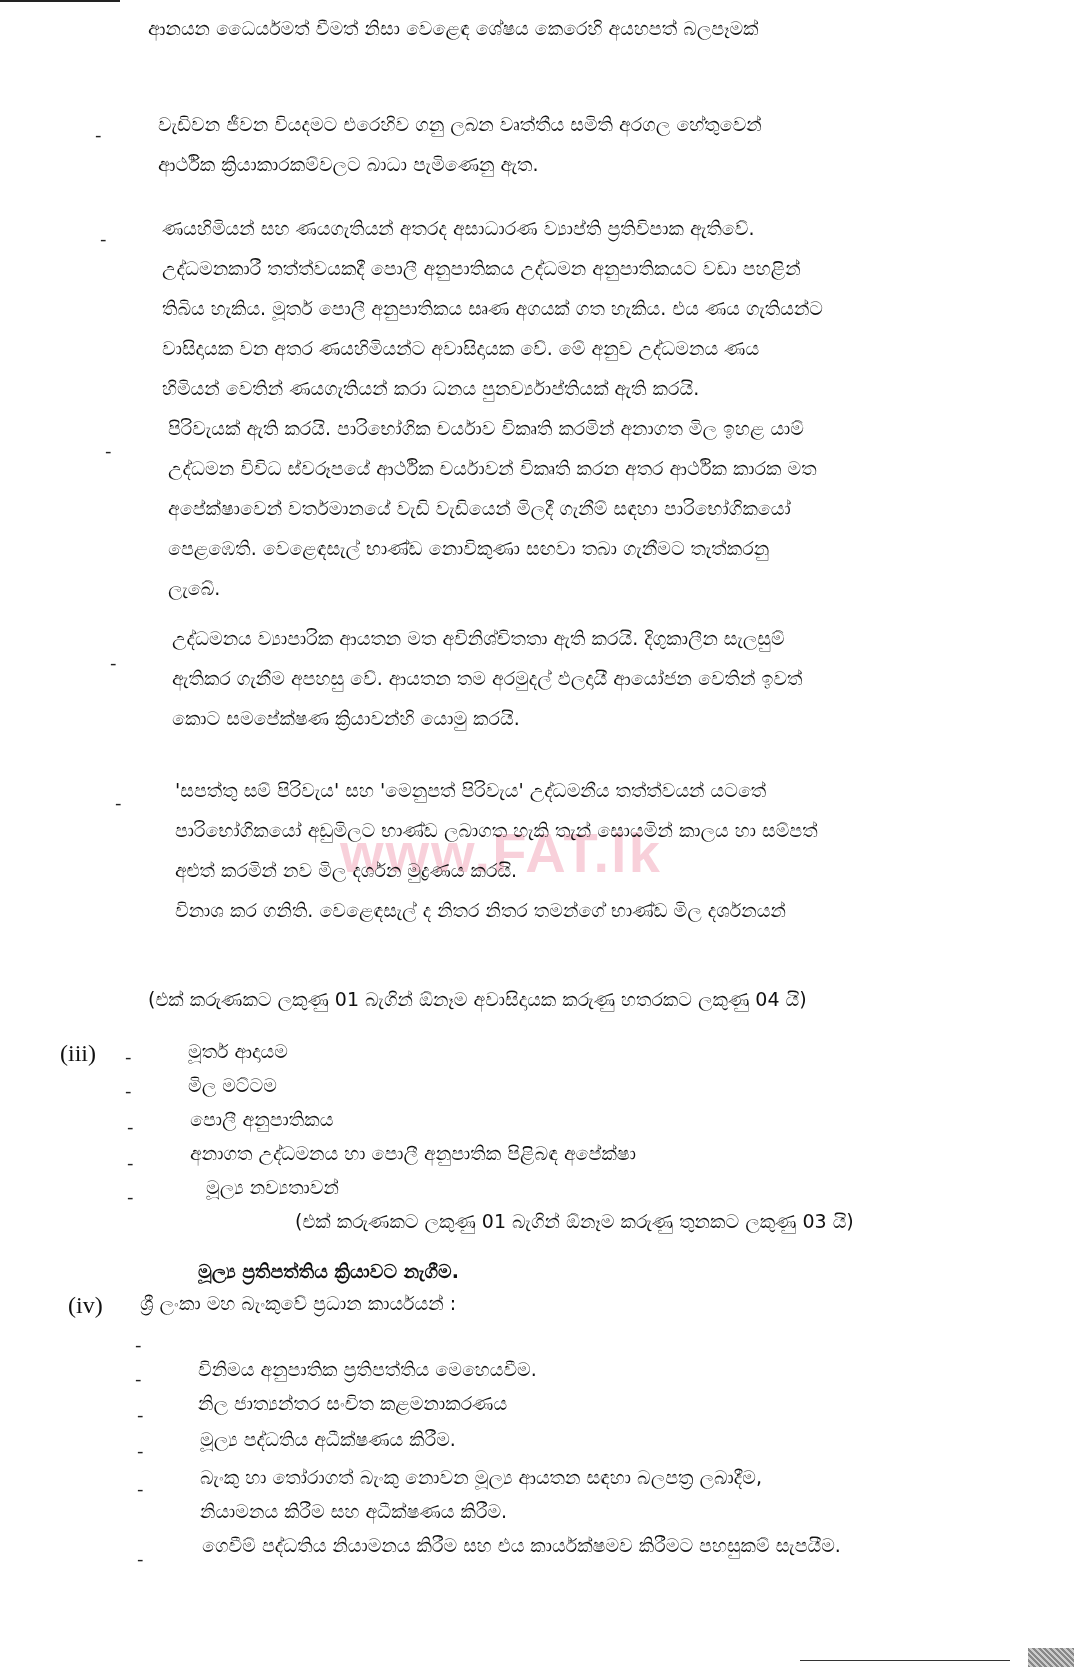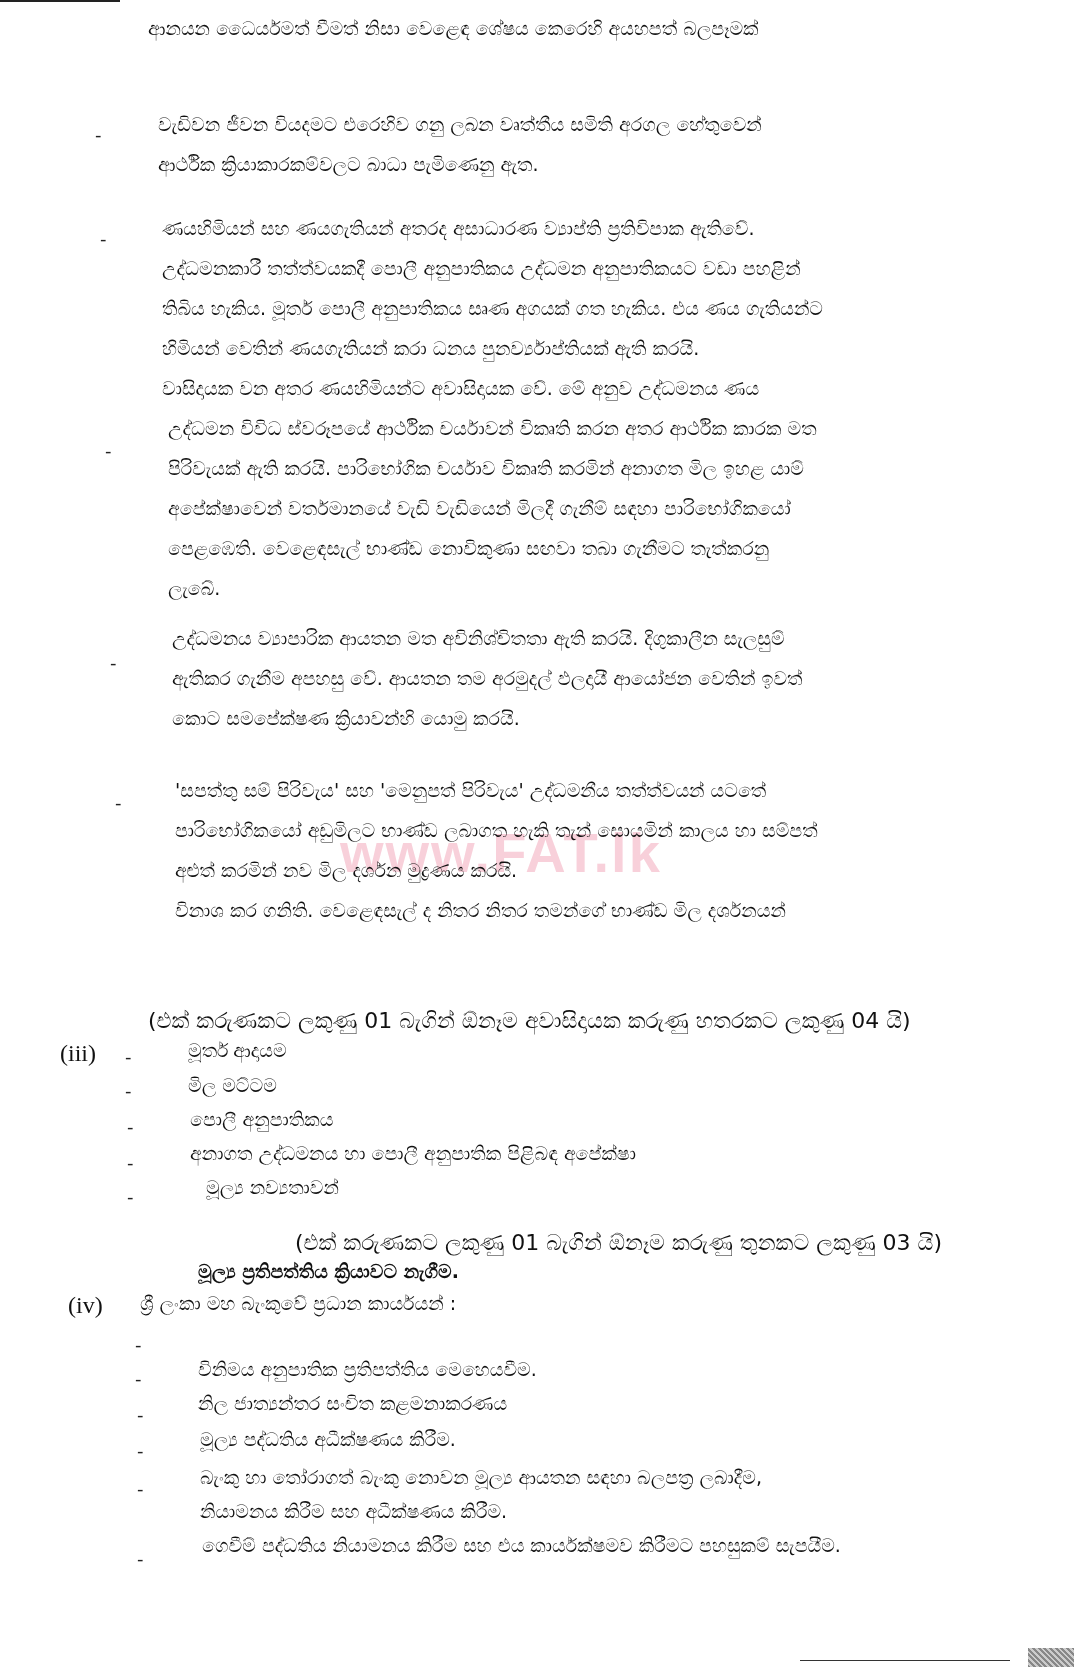--- a/index.html
+++ b/index.html
@@ -5,21 +5,21 @@
   html, body { margin: 0; padding: 0; background: #ffffff; }
   body {
     width: 1090px; height: 1667px; position: relative; overflow: hidden;
     font-family: "DejaVu Sans", sans-serif; color: #111;
   }
   .page { position: absolute; left: 0; top: 0; width: 1090px; height: 1667px; }
   .topline { position: absolute; left: 0; top: 0; width: 120px; height: 2px; background: #222; }
   .dash { position: absolute; font-size: 18px; color: #222; }
   .para { position: absolute; font-size: 19px; line-height: 40px; text-align: justify; }
   .para .line { display: block; white-space: nowrap; }
-  .note { position: absolute; font-size: 22px; white-space: nowrap; margin-top: 20px; }
+  .note { position: absolute; font-size: 19px; white-space: nowrap; }
   .label { position: absolute; font-family: "Liberation Serif", serif; font-size: 24px; }
   .item { position: absolute; font-size: 19px; white-space: nowrap; }
   .watermark {
     position: absolute; left: 340px; top: 820px; font-family: "Liberation Sans", sans-serif;
     font-weight: bold; font-size: 56px; color: rgba(235,120,150,0.35); letter-spacing: 2px;
   }
   .footline { position: absolute; left: 800px; top: 1660px; width: 210px; height: 1px; background: #333; }
   .stamp {
     position: absolute; left: 1028px; top: 1648px; width: 46px; height: 19px;
     background: repeating-linear-gradient(45deg, #888 0 2px, #ccc 2px 4px);
@@ -41,28 +41,28 @@
   <div class="para" style="left:158px; top:104px; width:820px;">
     <span class="line">වැඩිවන ජීවන වියදමට එරෙහිව ගනු ලබන වෘත්තීය සමිති අරගල හේතුවෙන්</span>
     <span class="line">ආර්ථික ක්‍රියාකාරකම්වලට බාධා පැමිණෙනු ඇත.</span>
   </div>
 
   <span class="dash" style="left:100px; top:228px;">-</span>
   <div class="para" style="left:162px; top:208px; width:820px;">
     <span class="line">ණයහිමියන් සහ ණයගැතියන් අතරද අසාධාරණ ව්‍යාප්ති ප්‍රතිවිපාක ඇතිවේ.</span>
     <span class="line">උද්ධමනකාරී තත්ත්වයකදී පොලී අනුපාතිකය උද්ධමන අනුපාතිකයට වඩා පහළින්</span>
     <span class="line">තිබිය හැකිය. මූර්ත පොලී අනුපාතිකය සෘණ අගයක් ගත හැකිය. එය ණය ගැතියන්ට</span>
+    <span class="line">වාසිදායක වන අතර ණයහිමියන්ට අවාසිදායක වේ. මේ අනුව උද්ධමනය ණය</span>
     <span class="line">හිමියන් වෙතින් ණයගැතියන් කරා ධනය පුනර්ව්‍යාප්තියක් ඇති කරයි.</span>
-    <span class="line">වාසිදායක වන අතර ණයහිමියන්ට අවාසිදායක වේ. මේ අනුව උද්ධමනය ණය</span>
   </div>
 
   <span class="dash" style="left:105px; top:440px;">-</span>
   <div class="para" style="left:168px; top:408px; width:815px;">
+    <span class="line">පිරිවැයක් ඇති කරයි. පාරිභෝගික චර්යාව විකෘති කරමින් අනාගත මිල ඉහළ යාම්</span>
     <span class="line">උද්ධමන විවිධ ස්වරූපයේ ආර්ථික චර්යාවන් විකෘති කරන අතර ආර්ථික කාරක මත</span>
-    <span class="line">පිරිවැයක් ඇති කරයි. පාරිභෝගික චර්යාව විකෘති කරමින් අනාගත මිල ඉහළ යාම්</span>
     <span class="line">අපේක්ෂාවෙන් වර්තමානයේ වැඩි වැඩියෙන් මිලදී ගැනීම් සඳහා පාරිභෝගිකයෝ</span>
     <span class="line">පෙළඹෙති. වෙළෙඳසැල් භාණ්ඩ නොවිකුණා සඟවා තබා ගැනීමට තැත්කරනු</span>
     <span class="line">ලැබේ.</span>
   </div>
 
   <span class="dash" style="left:110px; top:652px;">-</span>
   <div class="para" style="left:172px; top:618px; width:810px;">
     <span class="line">උද්ධමනය ව්‍යාපාරික ආයතන මත අවිනිශ්චිතතා ඇති කරයි. දිගුකාලීන සැලසුම්</span>
     <span class="line">ඇතිකර ගැනීම අපහසු වේ. ආයතන තම අරමුදල් ඵලදායී ආයෝජන වෙතින් ඉවත්</span>
     <span class="line">කොට සමපේක්ෂණ ක්‍රියාවන්හි යොමු කරයි.</span>
@@ -73,21 +73,21 @@
     <span class="line">'සපත්තු සම් පිරිවැය' සහ 'මෙනුපත් පිරිවැය' උද්ධමනීය තත්ත්වයන් යටතේ</span>
     <span class="line">පාරිභෝගිකයෝ අඩුමිලට භාණ්ඩ ලබාගත හැකි තැන් සොයමින් කාලය හා සම්පත්</span>
     <span class="line">අළුත් කරමින් නව මිල දර්ශන මුද්‍රණය කරයි.</span>
     <span class="line">විනාශ කර ගනිති. වෙළෙඳසැල් ද නිතර නිතර තමන්ගේ භාණ්ඩ මිල දර්ශනයන්</span>
   </div>
 
   <div class="note" style="left:148px; top:988px;">(එක් කරුණකට ලකුණු 01 බැගින් ඕනෑම අවාසිදායක කරුණු හතරකට ලකුණු 04 යි)</div>
 
   <span class="label" style="left:60px; top:1040px;text-align:center;">(iii)</span>
   <span class="dash" style="left:125px; top:1046px;">-</span>
-  <div class="item" style="left:188px; top:1040px;font-family:Liberation Serif, serif;">මූර්ත ආදායම</div>
+  <div class="item" style="left:188px; top:1040px;">මූර්ත ආදායම</div>
   <span class="dash" style="left:125px; top:1080px;">-</span>
   <div class="item" style="left:188px; top:1074px;">මිල මට්ටම</div>
   <span class="dash" style="left:127px; top:1116px;">-</span>
   <div class="item" style="left:190px; top:1108px;">පොලී අනුපාතිකය</div>
   <span class="dash" style="left:127px; top:1152px;">-</span>
   <div class="item" style="left:190px; top:1142px;">අනාගත උද්ධමනය හා පොලී අනුපාතික පිළිබඳ අපේක්ෂා</div>
   <span class="dash" style="left:127px; top:1186px;">-</span>
   <div class="item" style="left:206px; top:1176px;">මූල්‍ය නව්‍යතාවන්</div>
 
   <div class="note" style="left:295px; top:1210px;">(එක් කරුණකට ලකුණු 01 බැගින් ඕනෑම කරුණු තුනකට ලකුණු 03 යි)</div>

